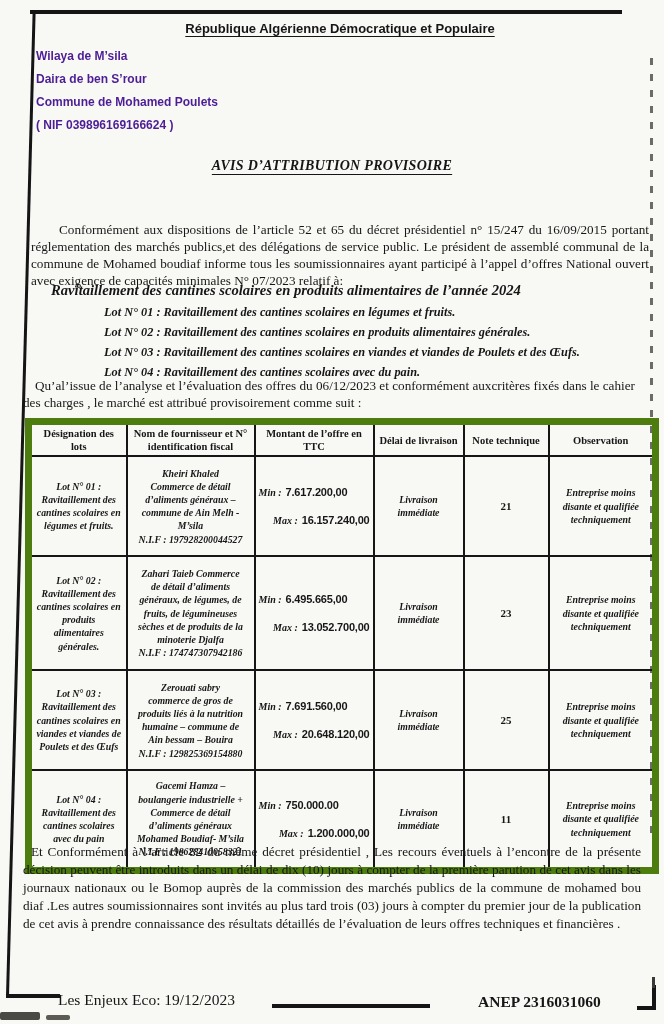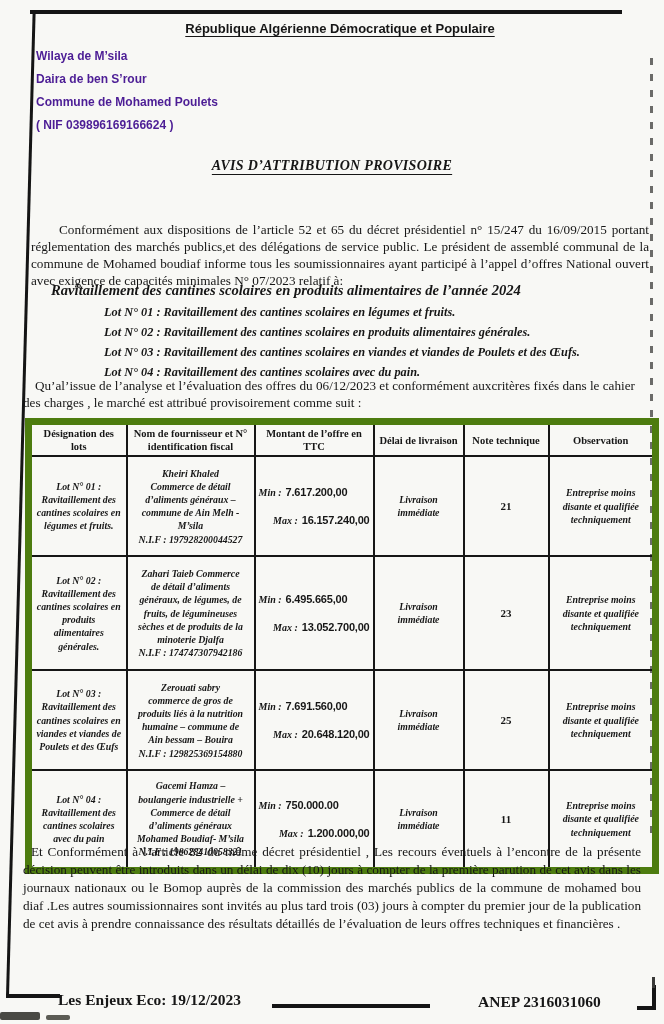--- a/index.html
+++ b/index.html
@@ -51,21 +51,21 @@
   .grid tbody tr:nth-child(3){height:100px;}
   .grid tbody tr:nth-child(4){height:100px;}
   td.amount{text-align:left;white-space:normal;}
   .amt+.amt{margin-top:13px;text-align:right;}
   .albl{font-style:italic;font-weight:700;font-size:10px;margin-right:4px;}
   .aval{font-style:normal;font-weight:700;font-size:11px;font-family:"Liberation Sans",sans-serif;letter-spacing:-.2px;}
   td.note{font-style:normal;font-weight:600;font-size:11px;}
   
   .recourse{position:absolute;left:23px;top:843px;width:618px;margin:0;
     font-size:13.2px;line-height:18px;text-align:justify;text-indent:8px;}
-  .footer-journal{position:absolute;left:58px;top:991px;font-size:15.5px;font-weight:700;}
+  .footer-journal{position:absolute;left:58px;top:991px;font-size:15.5px;font-weight:400;}
   .footer-line{position:absolute;left:272px;top:1004px;width:158px;height:4px;background:#151515;}
   .footer-anep{position:absolute;left:478px;top:993px;font-size:15.5px;font-weight:700;}
 </style>
 </head>
 <body>
 
 <div class="page">
 
   <div class="frame-top"></div>
   <div class="frame-left"></div>

